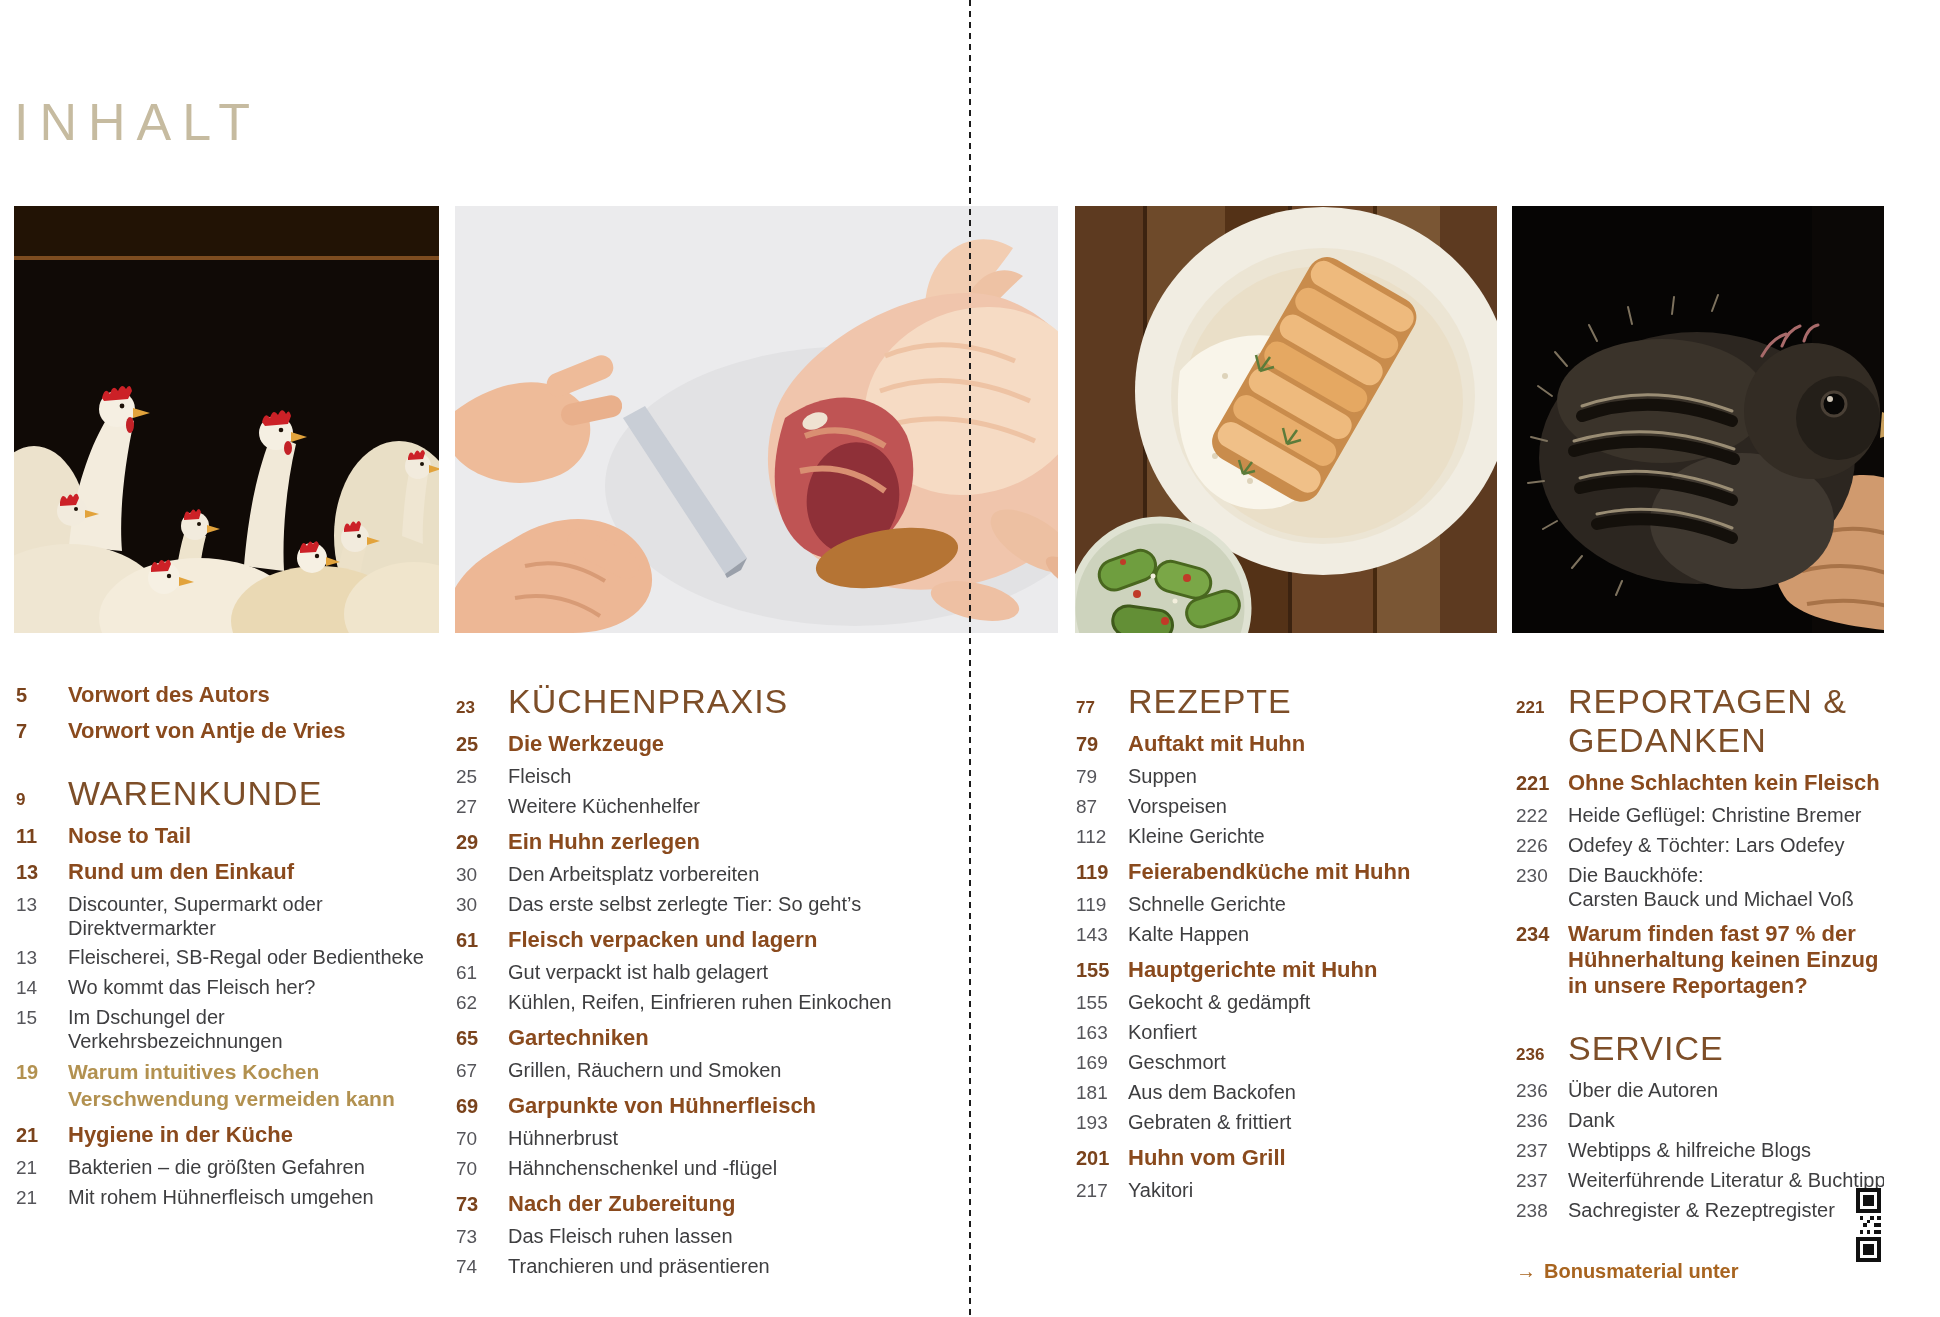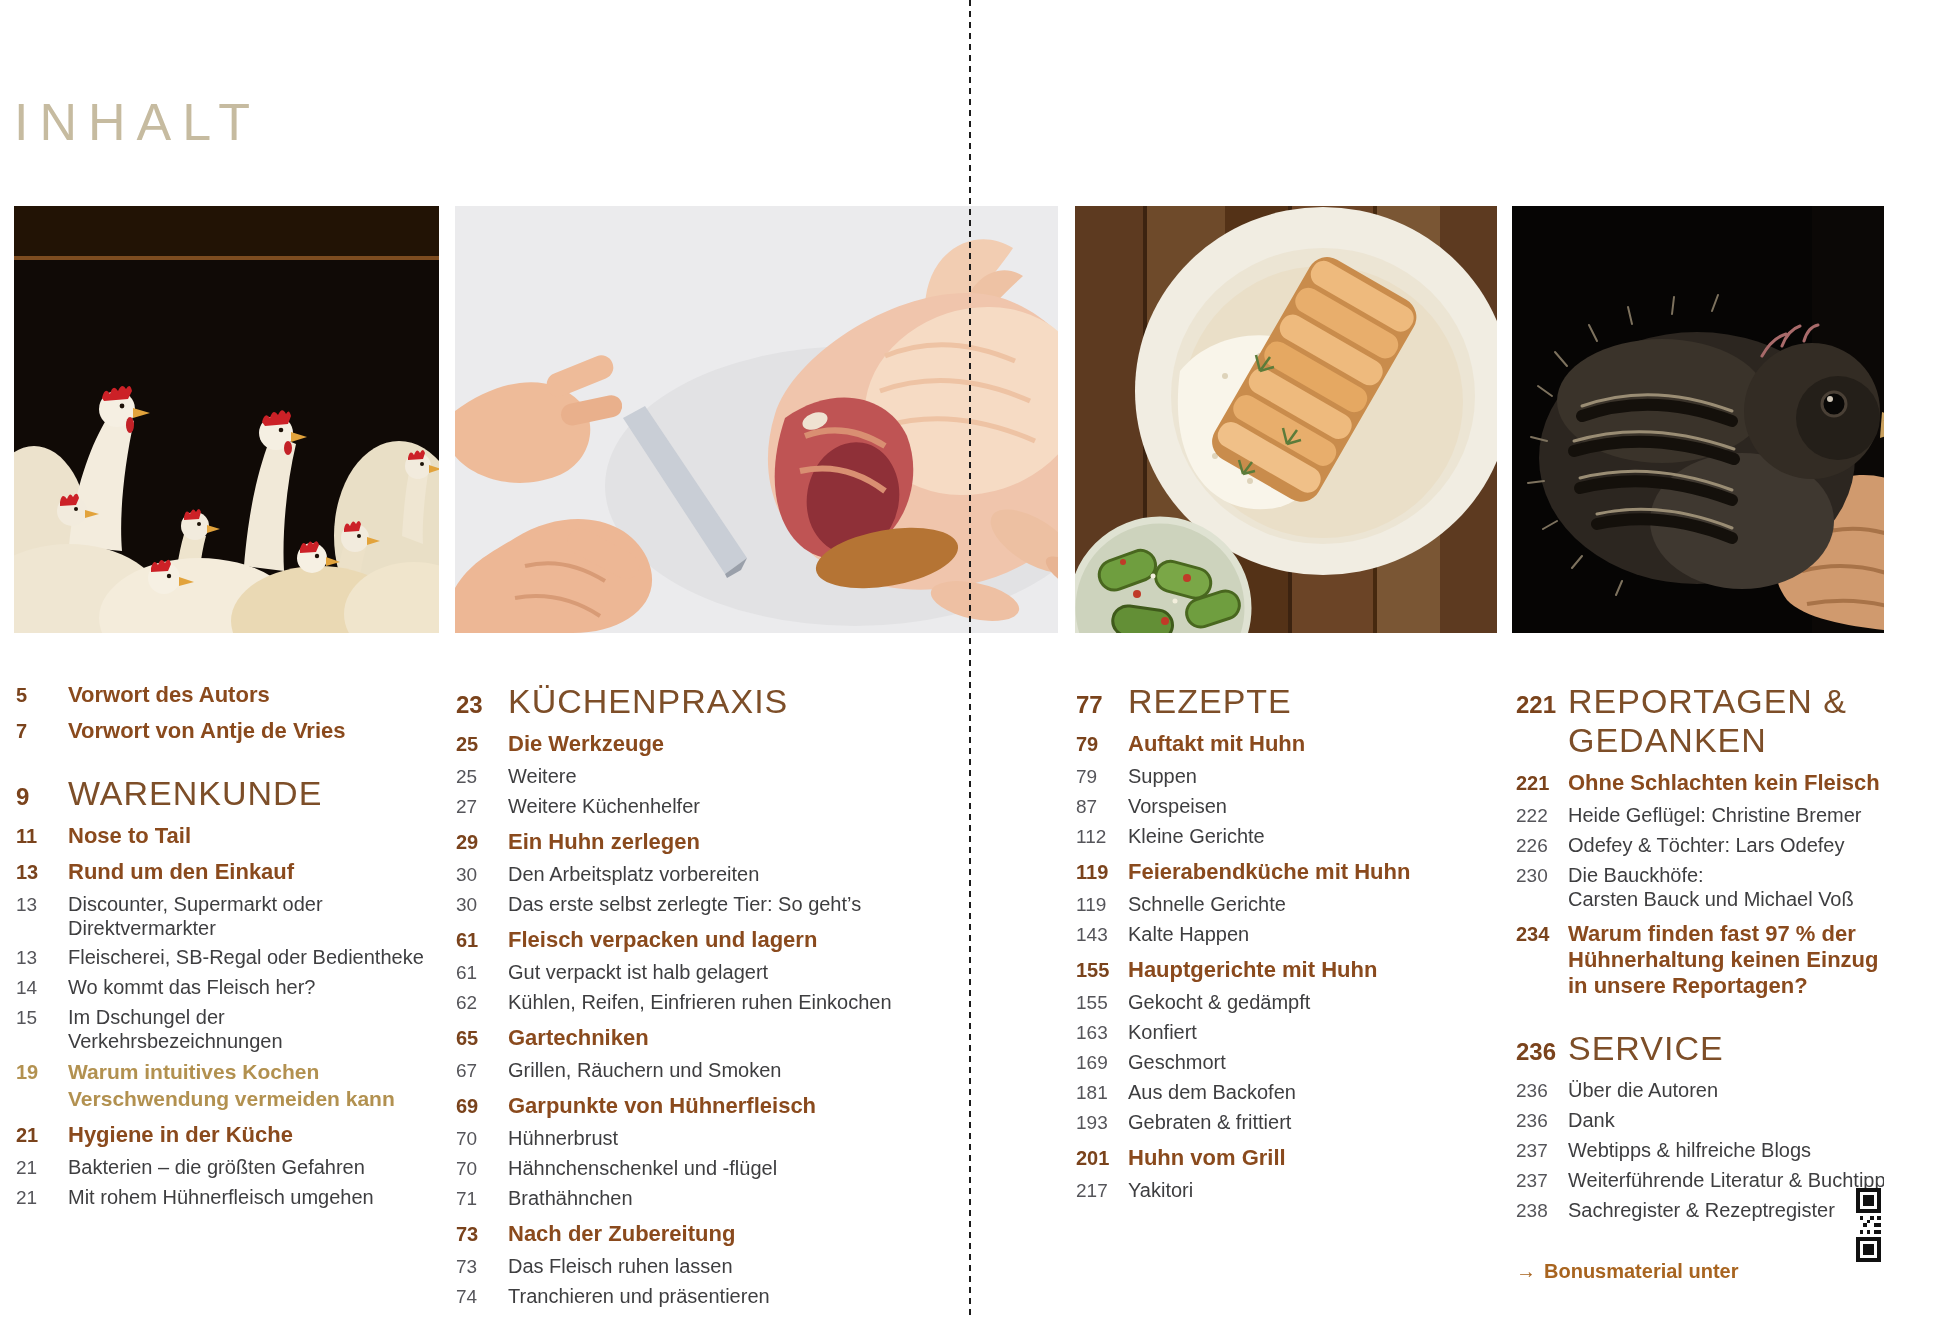--- a/index.html
+++ b/index.html
@@ -32,21 +32,21 @@
   .row{display:flex;align-items:baseline;}
   .row .num{flex:0 0 52px;}
   .row.plain{font-size:20px;line-height:24px;margin:0 0 5px;color:var(--text-dark);}
   .row.plain .num{font-size:19px;color:#55555a;}
   .row.sub{font-size:22px;line-height:26px;font-weight:bold;color:var(--heading-brown);margin:10px 0 7px;}
   .row.sub .num{font-size:20px;color:var(--number-brown);}
   .row.feature{font-size:21px;line-height:27px;font-weight:bold;color:var(--feature-gold);margin:4px 0 6px;}
   .row.feature .num{font-size:20px;}
   .row.section{margin:30px 0 10px;}
   .row.section .title{font-size:34px;line-height:39px;font-weight:300;letter-spacing:1px;color:var(--accent-brown);}
-  .row.section .num{font-size:24px;font-weight:bold;color:var(--number-brown);}
+  .row.section .num{font-size:17px;font-weight:bold;color:var(--number-brown);}
   .toc-col .row:first-child{margin-top:0;}
   .bonus{
     position:absolute;left:1516px;top:1222px;width:330px;
     font-size:20px;line-height:26px;font-weight:bold;color:var(--link-orange);margin-top:36px;
   }
   .bonus .arrow{margin-right:8px;}
   .qr{position:absolute;left:1856px;top:1188px;width:74px;height:74px;}
   .qr svg{display:block;width:100%;height:100%;}
 </style>
 </head>
@@ -334,21 +334,21 @@
         <div class="row section">
           <span class="num">23</span>
           <span class="title">KÜCHENPRAXIS</span>
         </div>
         <div class="row sub">
           <span class="num">25</span>
           <span class="title">Die Werkzeuge</span>
         </div>
         <div class="row plain">
           <span class="num">25</span>
-          <span class="title">Weitere</span>
+          <span class="title">Fleisch</span>
         </div>
         <div class="row plain">
           <span class="num">27</span>
           <span class="title">Weitere Küchenhelfer</span>
         </div>
         <div class="row sub">
           <span class="num">29</span>
           <span class="title">Ein Huhn zerlegen</span>
         </div>
         <div class="row plain">
@@ -383,24 +383,20 @@
           <span class="num">69</span>
           <span class="title">Garpunkte von Hühnerfleisch</span>
         </div>
         <div class="row plain">
           <span class="num">70</span>
           <span class="title">Hühnerbrust</span>
         </div>
         <div class="row plain">
           <span class="num">70</span>
           <span class="title">Hähnchenschenkel und -flügel</span>
-        </div>
-        <div class="row plain">
-          <span class="num">71</span>
-          <span class="title">Brathähnchen</span>
         </div>
         <div class="row sub">
           <span class="num">73</span>
           <span class="title">Nach der Zubereitung</span>
         </div>
         <div class="row plain">
           <span class="num">73</span>
           <span class="title">Das Fleisch ruhen lassen</span>
         </div>
         <div class="row plain">

